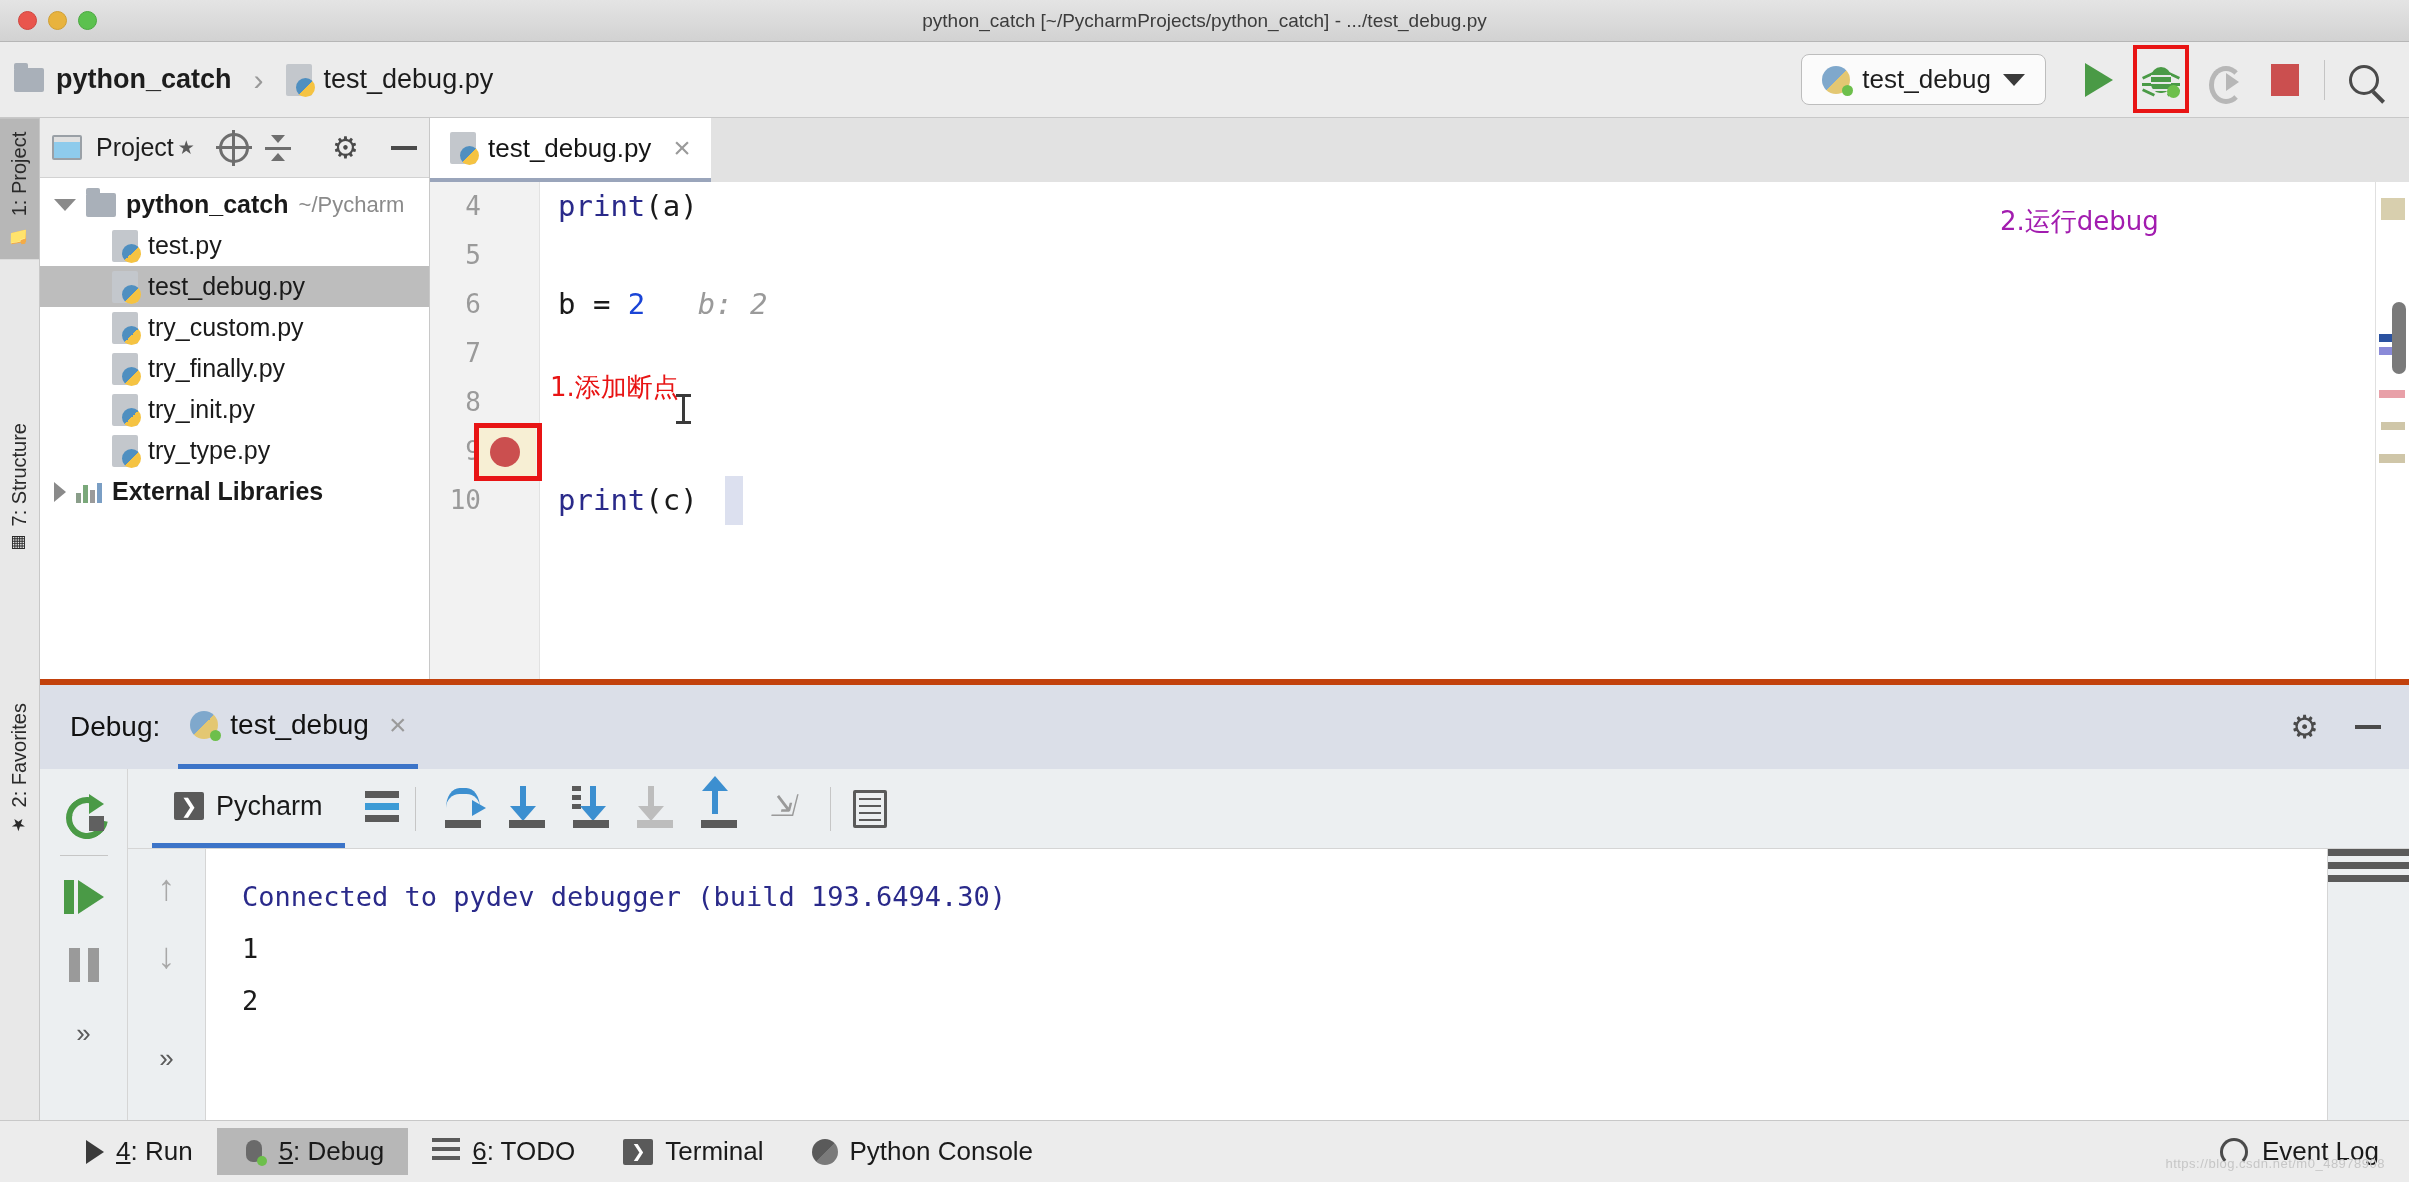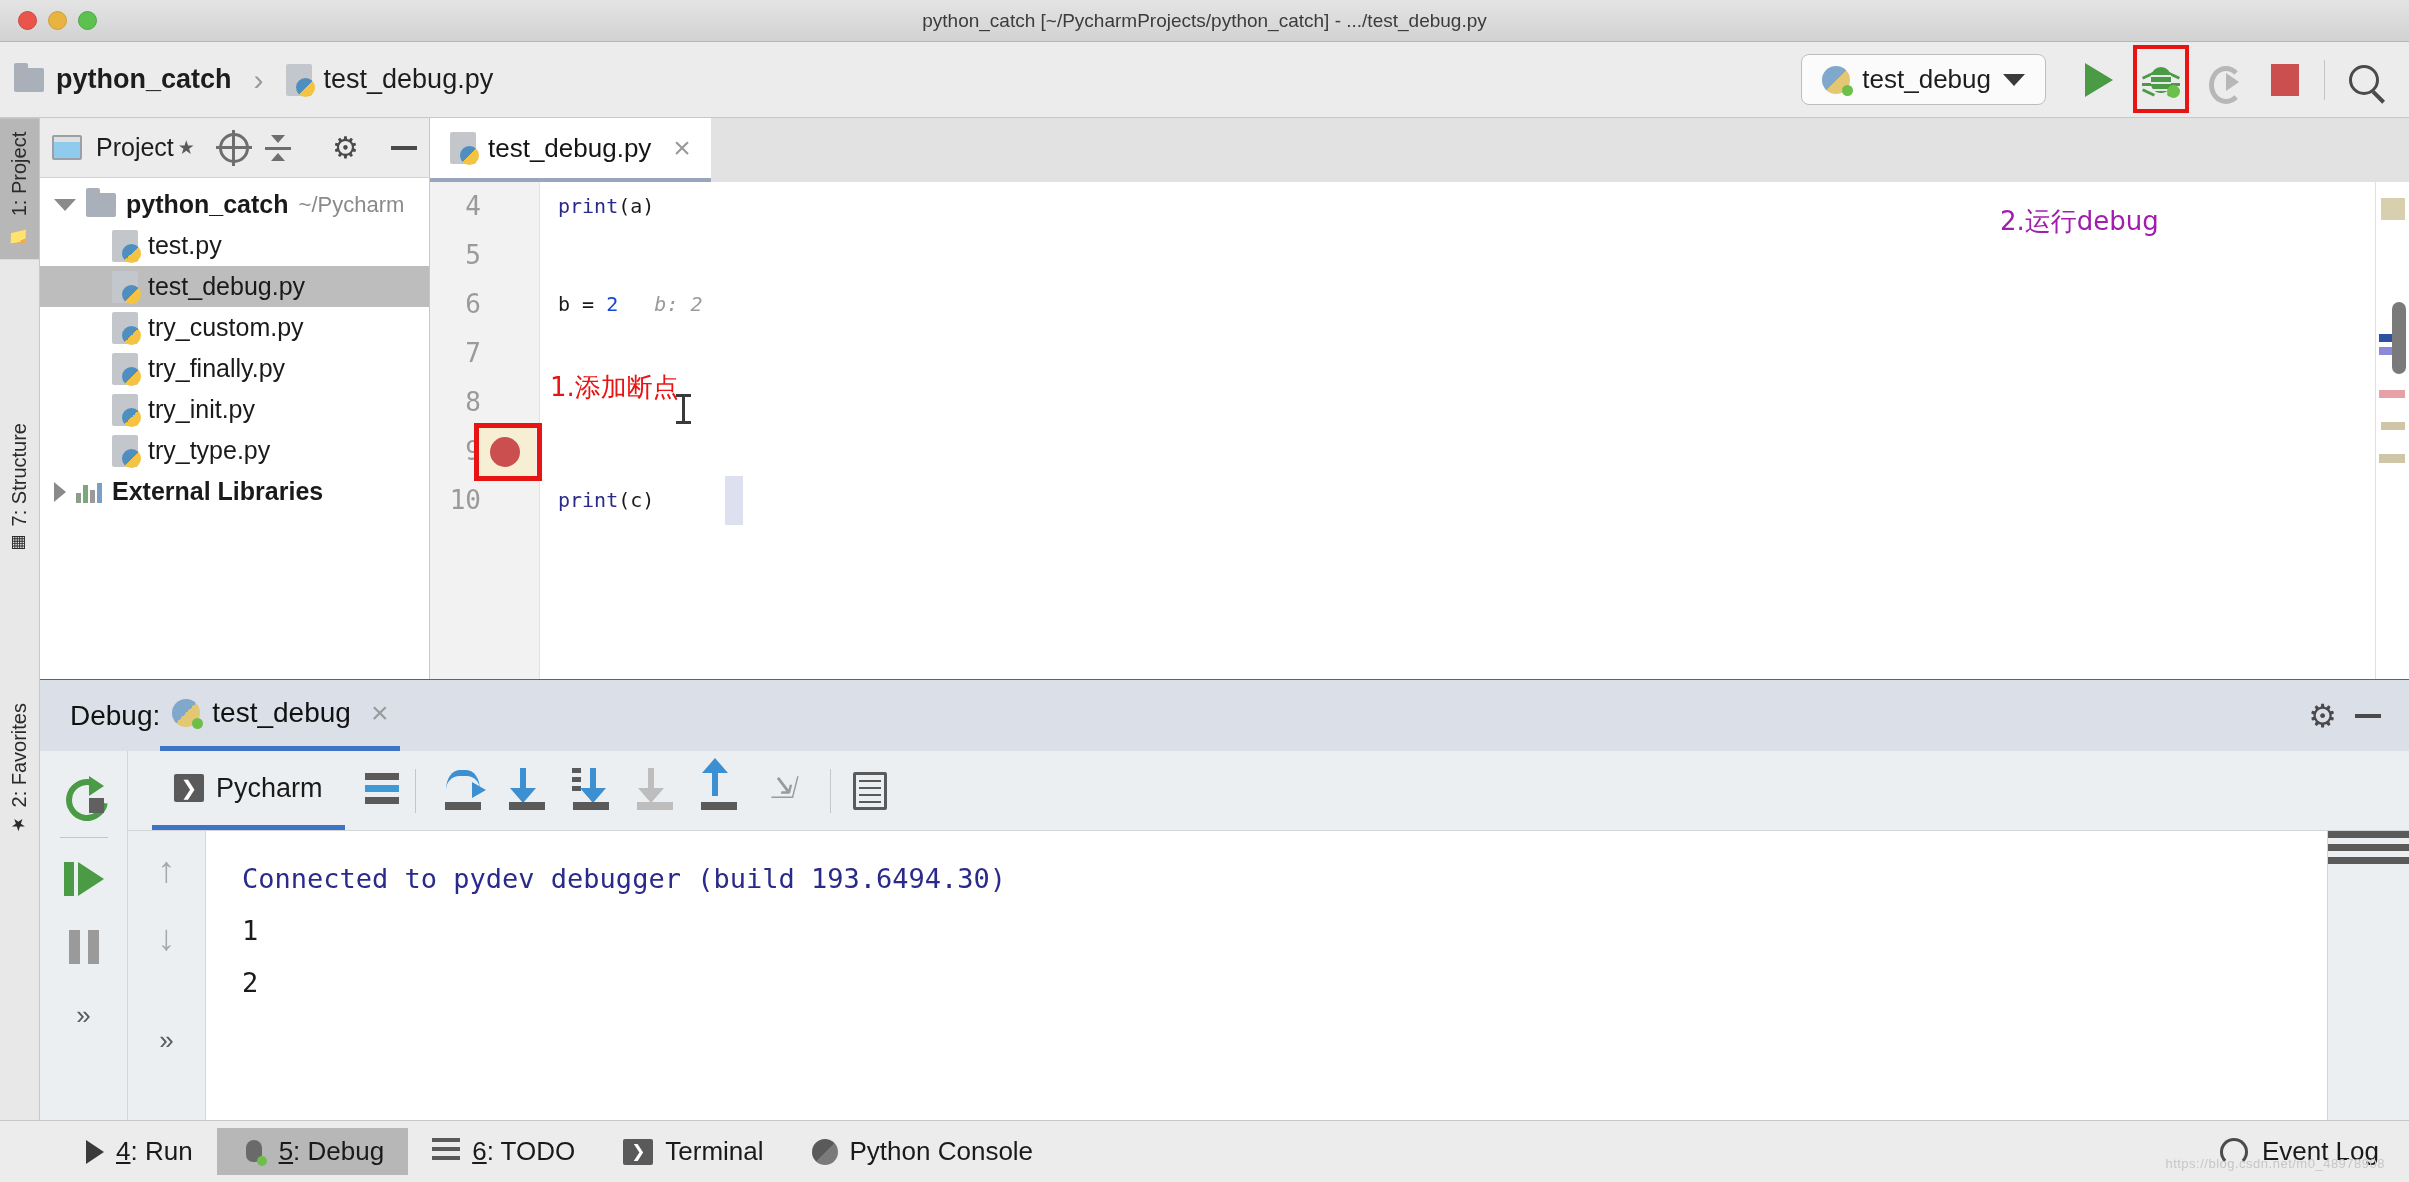--- a/index.html
+++ b/index.html
@@ -247,21 +247,21 @@
     position: absolute; left: 12px; top: 10px; width: 30px; height: 30px;
     border-radius: 50%; background: #cb4f4f;
   }
   .bp-highlight {
     position: absolute; left: 44px; width: 68px; height: 58px;
     border: 5px solid #e81414; box-sizing: border-box;
   }
   .codearea { flex: 1; position: relative; font-family: "DejaVu Sans Mono", monospace; }
   .cline {
     position: absolute; left: 0; right: 17px; height: 49px; line-height: 49px;
-    font-size: 20px; color: #1a1a1a; padding-left: 18px; white-space: pre;
+    font-size: 29px; color: #1a1a1a; padding-left: 18px; white-space: pre;
   }
   .cline.hl { background: #2a52a0; color: #fff; }
   .tok-fn { color: #2a2a8a; }
   .tok-num { color: #1a44d6; }
   .tok-hint { color: #9a9a9a; font-style: italic; }
   .caret-bar {
     position: absolute; width: 4px; background: #111; opacity: .85;
   }
   .mouse-caret {
     position: absolute; width: 3px; height: 30px; background: #3a3a3a;
@@ -282,22 +282,22 @@
     border-radius: 7px;
   }
   .code-annot {
     position: absolute; color: #e81414; font-size: 26px; z-index: 5;
     font-family: "DejaVu Sans", sans-serif;
   }
 
   
   .debug-window { flex: 1; display: flex; flex-direction: column; min-height: 0; }
   .debug-head {
-    height: 72px; background: #dbdfe8; display: flex; align-items: center;
-    padding-left: 30px; border-top: 1px solid #c2410c;
+    height: 90px; background: #dbdfe8; display: flex; align-items: center;
+    padding-left: 30px; gap: 18px; border-top: 6px solid #c2410c;
   }
   .debug-label { font-size: 28px; color: #111; }
   .debug-tab {
     display: flex; align-items: center; gap: 12px; height: 100%;
     padding: 0 12px; border-bottom: 5px solid #3c74c8; cursor: pointer;
   }
   .debug-tab-text { font-size: 28px; color: #111; }
   .debug-head .gear-icon { font-size: 32px; }
 
   .debug-main { flex: 1; display: flex; min-height: 0; background: #fff; }

